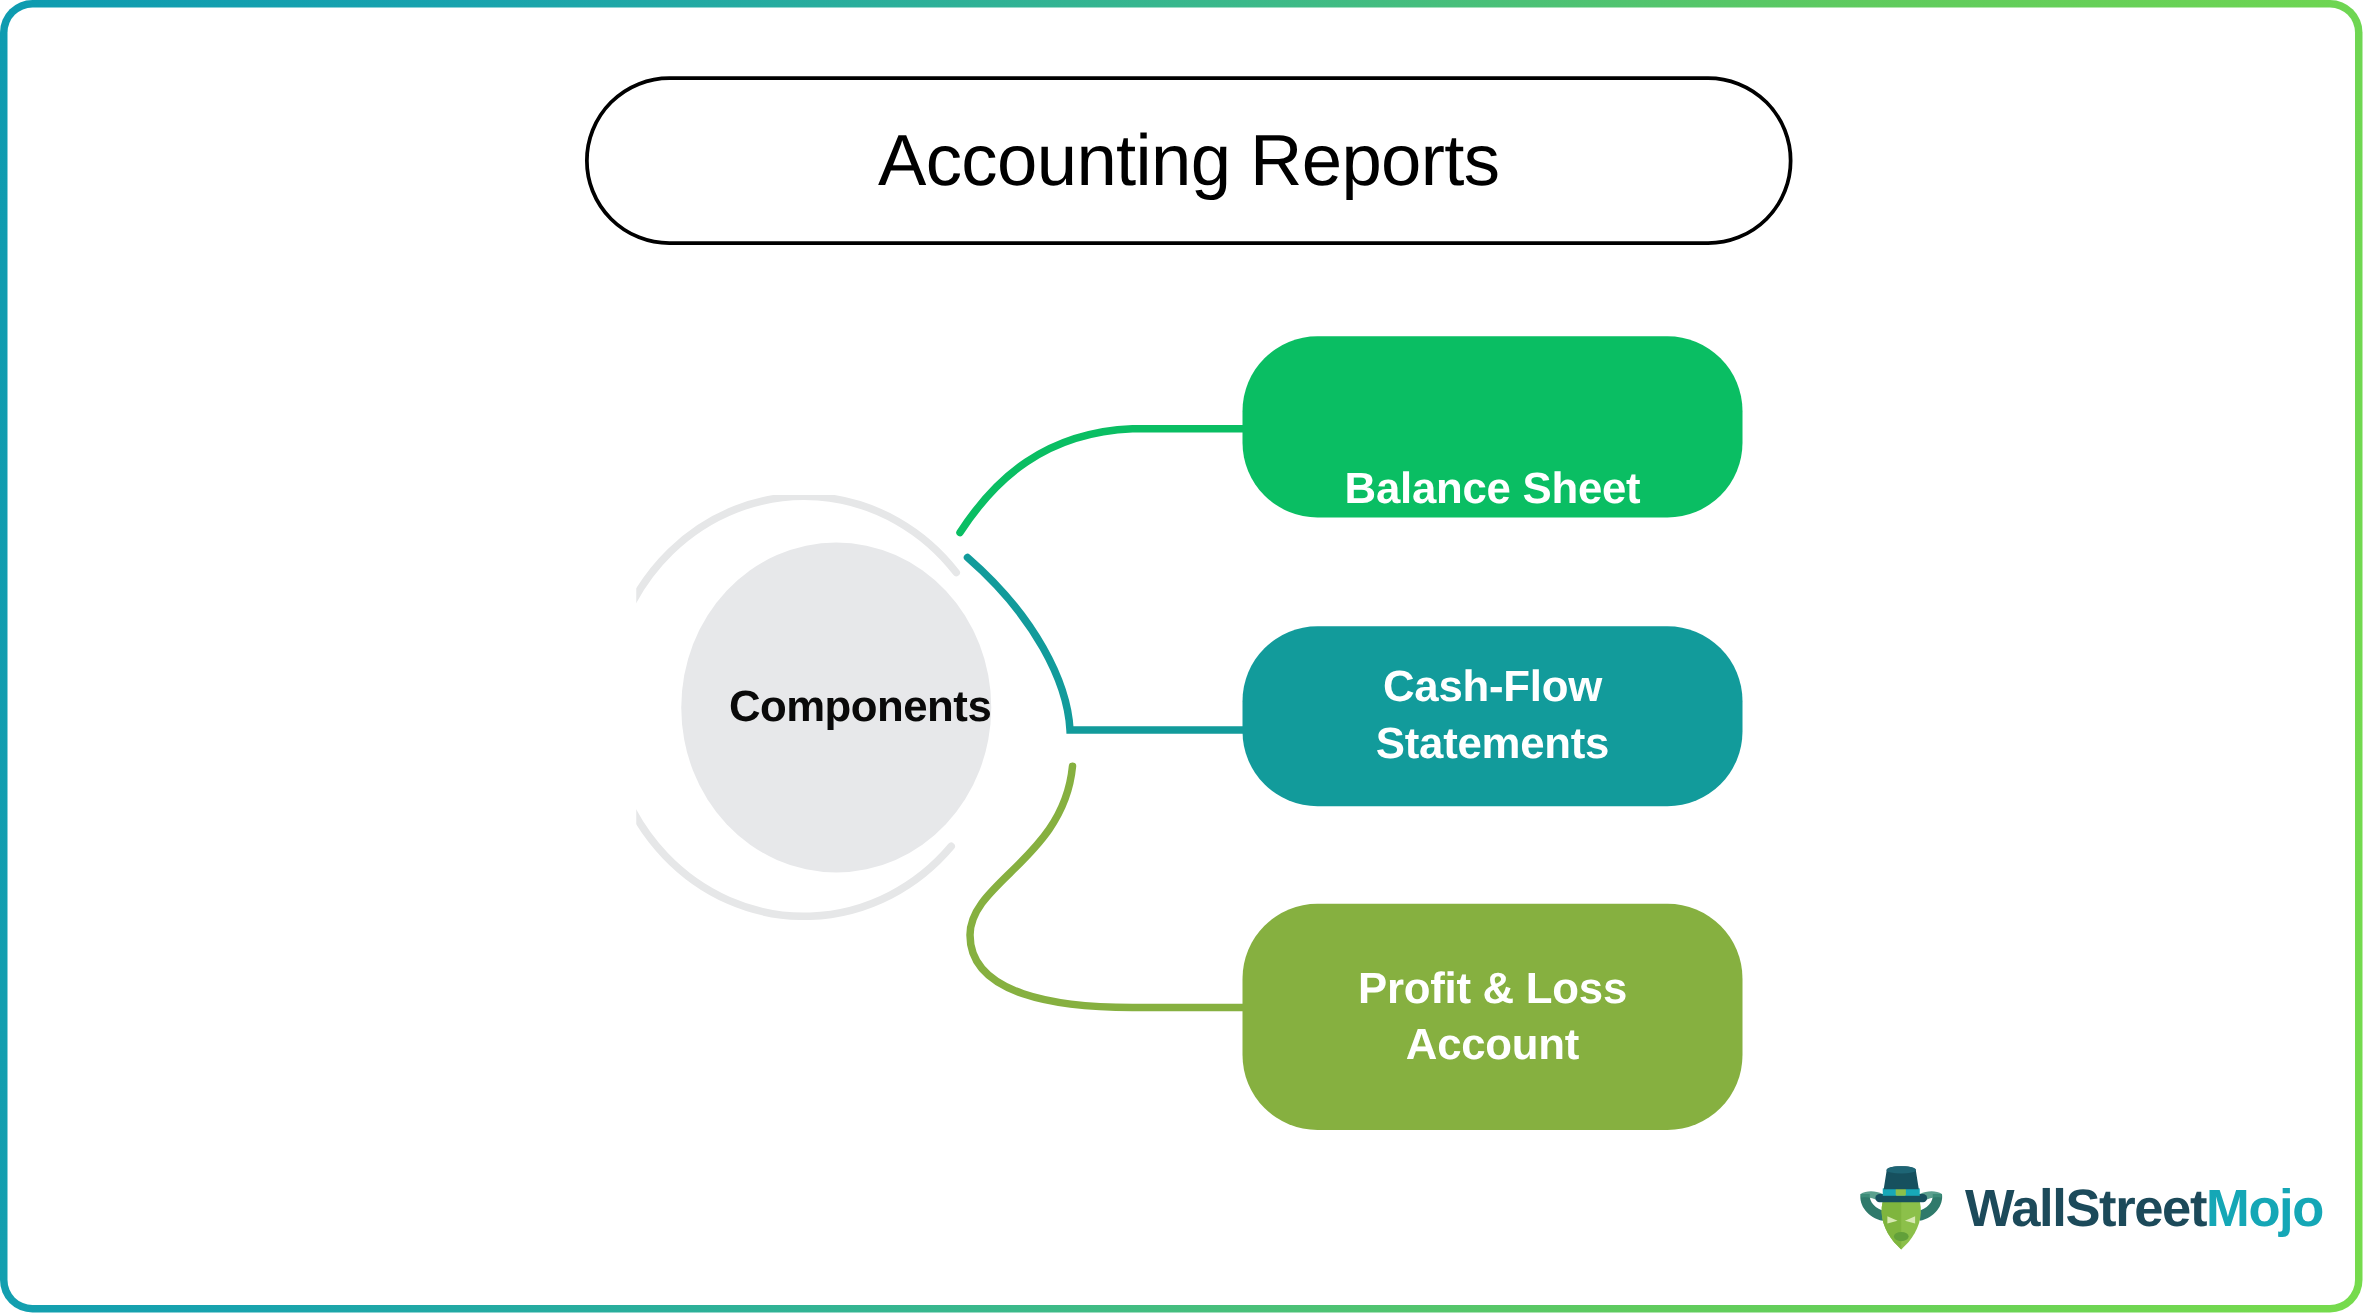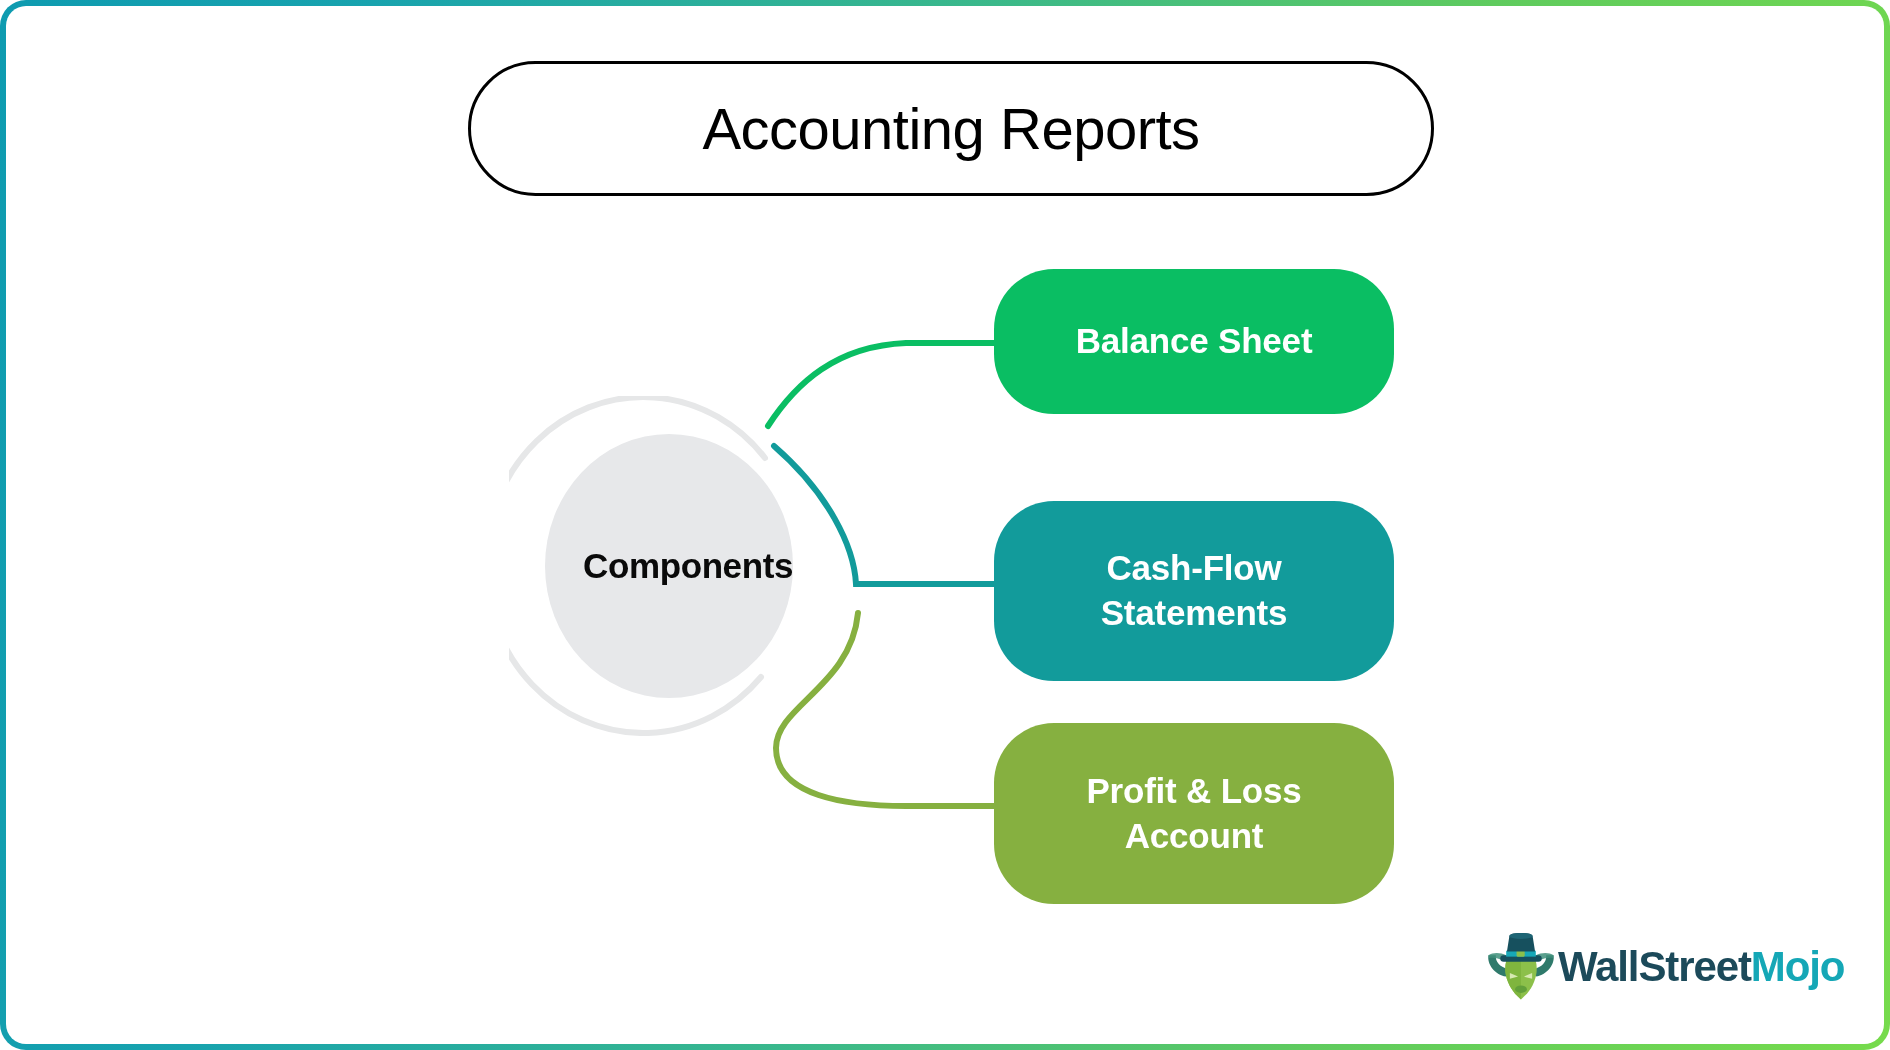--- a/index.html
+++ b/index.html
@@ -116,41 +116,43 @@
     font-size: 35px;
     font-weight: 700;
     line-height: 1.28;
     letter-spacing: -0.2px;
     padding: 0 26px;
   }
   #node-0 {
     left: 988px;  top: 263px;
     width: 400px; height: 145px;
     background: #0ABE63;
+    align-items: flex-end;
   }
   #node-1 {
     left: 988px;  top: 495px;
-    width: 400px; height: 180px;
+    width: 400px; height: 144px;
     background: #129B9B;
   }
   #node-2 {
     left: 988px;  top: 717px;
     width: 400px; height: 181px;
     background: #86B040;
   }
 
   
   #logo {
     position: absolute;
     left: 1478px;
     top: 922px;
     width: 360px;
     height: 78px;
     display: flex;
     align-items: center;
+    gap: 14px;
   }
   #logo-mark { width: 74px; height: 74px; flex: none; }
   #logo-word {
     font-size: 42px;
     font-weight: 700;
     letter-spacing: -1.1px;
     white-space: nowrap;
     line-height: 1;
   }
   .w-dark { color: #1C4A5A; }

